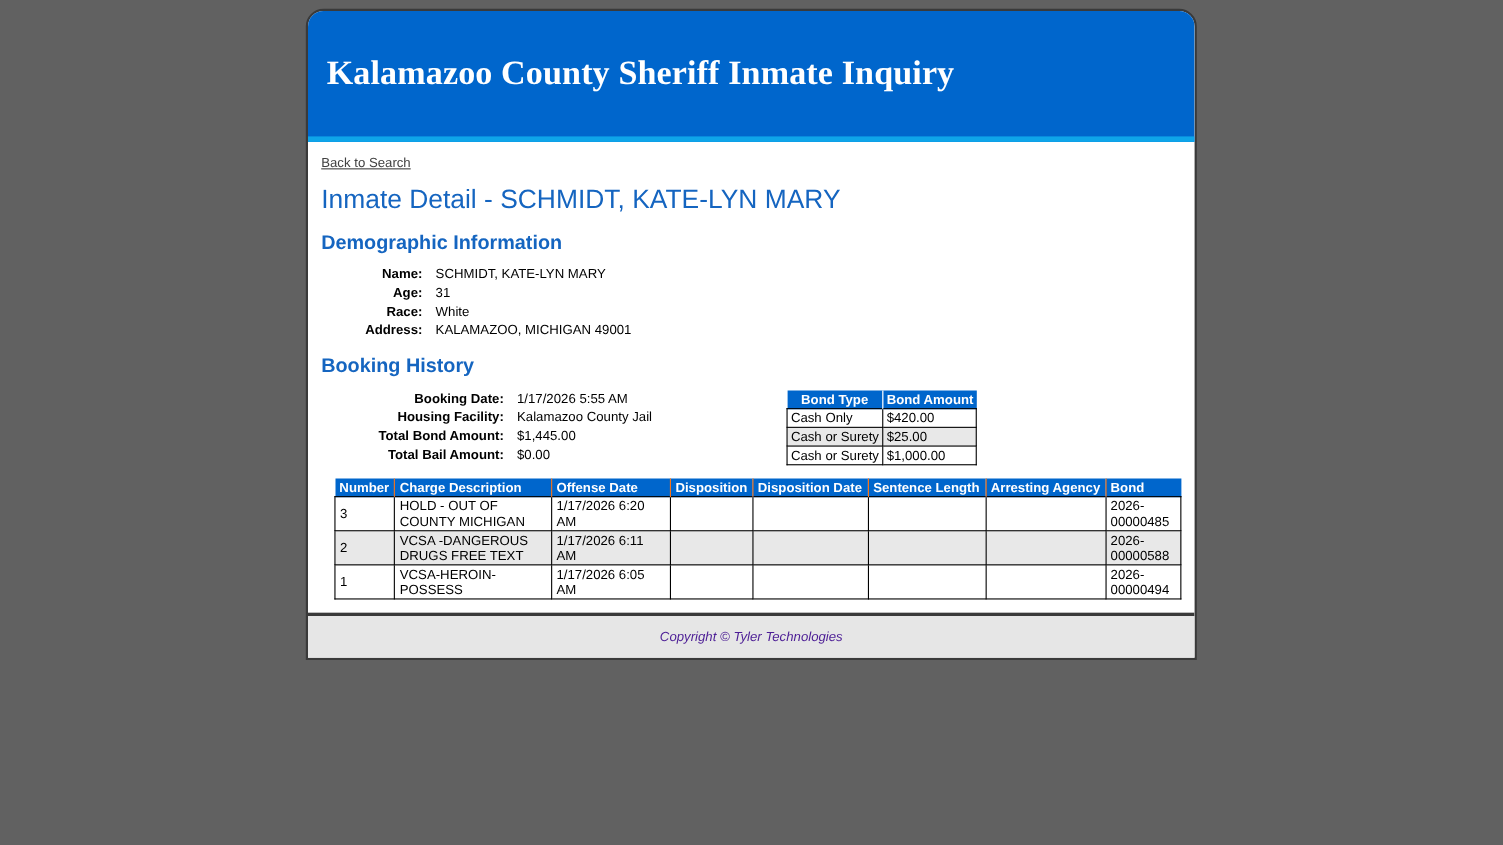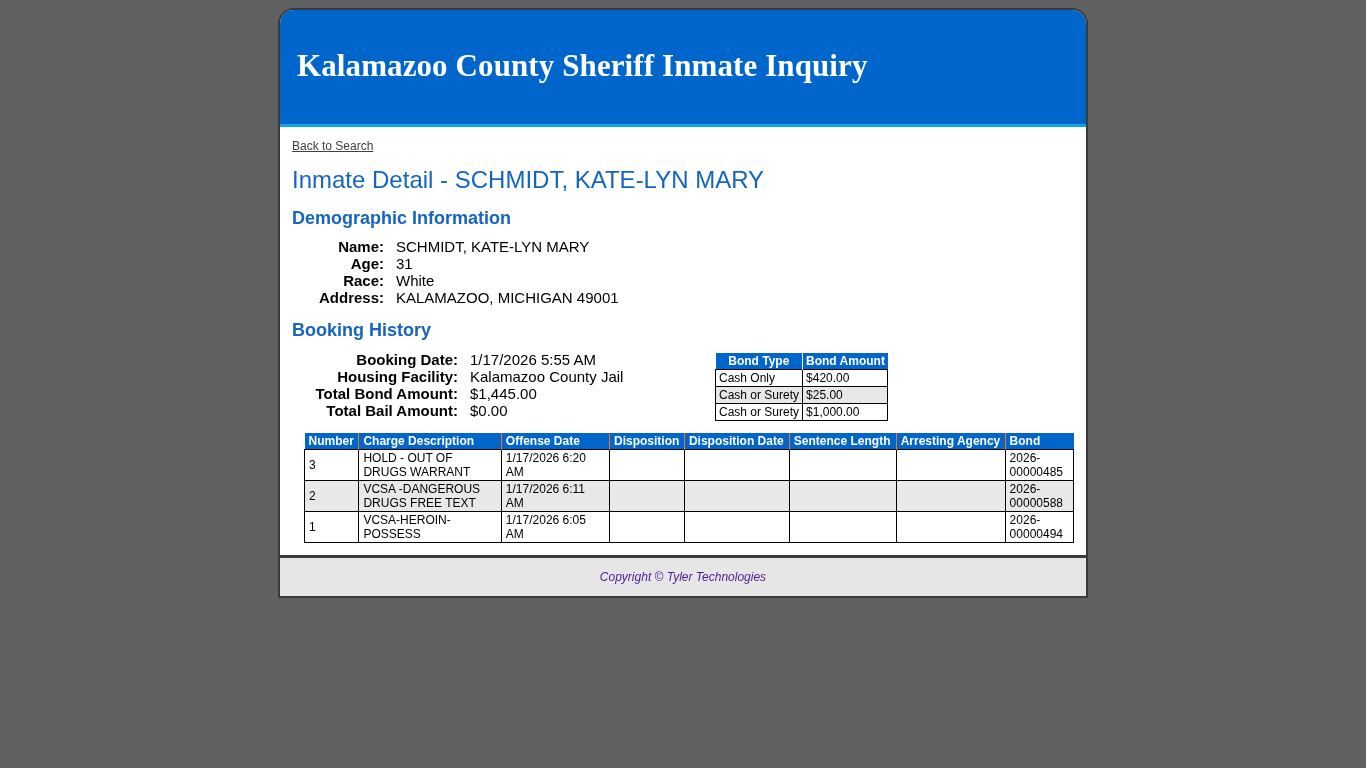--- a/index.html
+++ b/index.html
@@ -17,21 +17,21 @@
       top: 8px;
       width: 806px;
       border: 2px solid #3a3a3a;
       border-radius: 16px 16px 0 0;
       background: #ffffff;
       overflow: hidden;
     }
     .banner {
       height: 114px;
       background: #0066cc;
-      border-bottom: 3px solid #0ea5e9;
+      border-bottom: 5px solid #0ea5e9;
       position: relative;
       text-align: center;
     }
     .banner h1 {
       position: absolute;
       left: 17px;
       top: 38px;
       margin: 0;
       font-family: "Liberation Serif", serif;
       font-weight: bold;
@@ -63,21 +63,21 @@
       font-size: 18px;
       color: #1565c0;
     }
     table.info {
       border-collapse: collapse;
       margin-top: 9px;
     }
     table.info td {
       padding: 0 6px;
       height: 17px;
-      font-size: 15px;
+      font-size: 12px;
       vertical-align: middle;
     }
     table.info td.lbl {
       font-weight: bold;
       text-align: right;
     }
     .demo td.lbl { width: 86px; }
     .booking-wrap {
       position: relative;
       height: 80px;
@@ -232,21 +232,21 @@
         <th style="width:136px">Charge Description</th>
         <th style="width:102px">Offense Date</th>
         <th style="width:66px">Disposition</th>
         <th style="width:96px">Disposition Date</th>
         <th style="width:98px">Sentence Length</th>
         <th style="width:100px">Arresting Agency</th>
         <th>Bond</th>
       </tr>
       <tr>
         <td>3</td>
-        <td>HOLD - OUT OF DRUGS WARRANT</td>
+        <td>HOLD - OUT OF COUNTY MICHIGAN</td>
         <td>1/17/2026 6:20 AM</td>
         <td></td>
         <td></td>
         <td></td>
         <td></td>
         <td style="width:60px">2026-00000485</td>
       </tr>
       <tr class="alt">
         <td>2</td>
         <td>VCSA -DANGEROUS DRUGS FREE TEXT</td>

